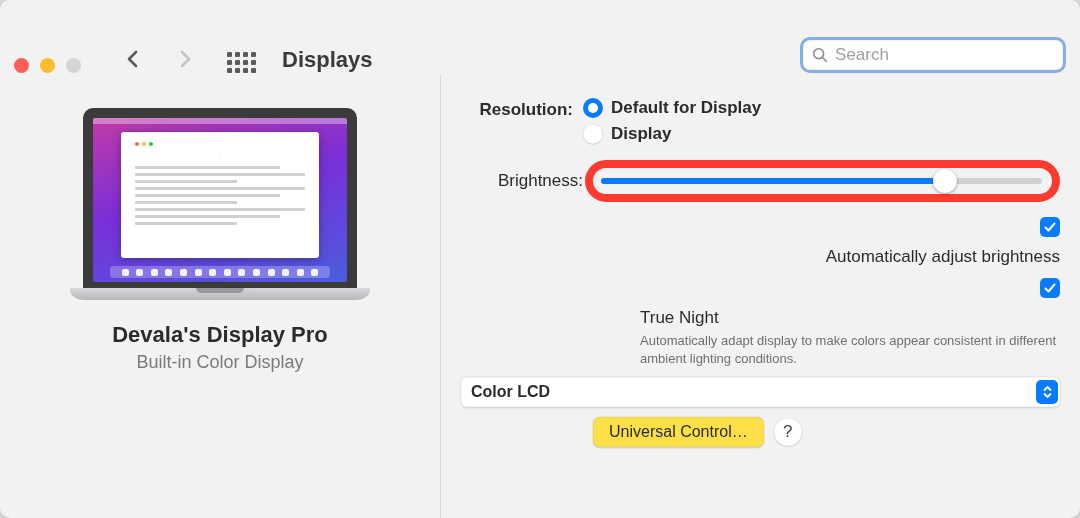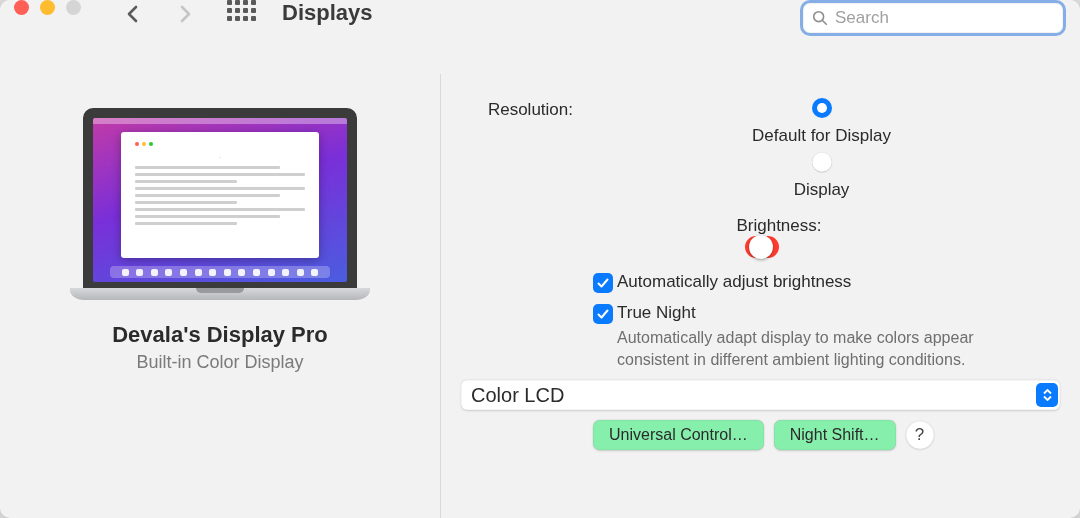--- a/index.html
+++ b/index.html
@@ -4,21 +4,21 @@
   <style>
     * { box-sizing: border-box; margin: 0; padding: 0; font-family: -apple-system, "Helvetica Neue", Arial, sans-serif; -webkit-font-smoothing: antialiased; }
     body { background: #ddd; }
     .window {
       width: 1080px; height: 518px; background: #f2f2f2; border-radius: 10px; overflow: hidden;
       box-shadow: 0 2px 10px rgba(0,0,0,0.15);
       display: flex; flex-direction: column;
       position: absolute; left: 0; top: 0;
     }
     .toolbar {
-      height: 74px; display: flex; align-items: flex-start; padding: 0 14px;
+      height: 74px; display: flex; align-items: flex-end; padding: 0 14px;
       border-bottom: 1px solid transparent; background: #f2f2f2;
     }
     .traffic { display: flex; gap: 11px; margin-right: 38px; }
     .tl { width: 15px; height: 15px; border-radius: 50%; }
     .tl.close { background: #ff5f57; }
     .tl.min { background: #febc2e; }
     .tl.max { background: #d5d5d5; }
     .nav { display: flex; gap: 24px; margin-right: 28px; }
     .nav-btn svg { width: 20px; height: 20px; display: block; }
     .nav-btn { background: none; border: none; padding: 4px; cursor: default; }
@@ -87,77 +87,77 @@
       content:""; position:absolute; top:0; left:50%; transform:translateX(-50%);
       width:48px; height:5px; background:#989a9e; border-radius: 0 0 6px 6px;
     }
     .device-name { margin-top: 22px; font-size: 22px; font-weight:600; color:#2b2b2b; }
     .device-sub { margin-top: 4px; font-size: 18px; color:#7a7a7a; }
 
     .right-pane {
       flex:1; border-left:1px solid #d9d9d9; padding: 24px 20px 14px 20px;
       font-size: 17px; color:#2b2b2b;
     }
-    .row { display:flex; align-items:flex-start; margin-bottom: 10px; }
+    .row { display:flex; align-items:flex-start; margin-bottom: 10px; font-weight: bold; }
     .row .label { width: 122px; text-align:right; padding-right:10px; padding-top:2px; }
     .row .field { flex:1; }
-    .radio-line { display:flex; align-items:center; gap:8px; margin-bottom:6px;flex-direction:column; }
+    .radio-line { display:flex; align-items:center; gap:8px; margin-bottom:6px; }
     .radio {
       width:20px; height:20px; border-radius:50%; flex:0 0 auto;
     }
     .radio.sel { background:#0a7aff; position:relative; }
     .radio.sel::after { content:""; position:absolute; inset:5px; background:#fff; border-radius:50%; }
     .radio.unsel { background:#fff; box-shadow: 0 0.5px 1px rgba(0,0,0,0.2), inset 0 0 0 0.5px rgba(0,0,0,.1); }
 
-    .brightness-row { display:flex; align-items:center; margin-top:8px; margin-bottom:14px; position:relative;flex-direction:column; }
+    .brightness-row { display:flex; align-items:center; margin-top:8px; margin-bottom:14px; position:relative; }
     .brightness-row .label{ width:122px; text-align:right; padding-right:0; }
     .slider-hilite {
       position:relative; flex:1; display:flex; align-items:center;
       border: 8px solid #ff3b30; border-radius: 28px; height:42px; padding: 0 10px 0 8px;
       margin-left:2px;
     }
     .slider-track {
       position:relative; width:100%; height:6px; background:#d0d0d2; border-radius:3px;
     }
     .slider-fill { position:absolute; left:0; top:0; bottom:0; width:78%; background:#0a7aff; border-radius:3px; }
     .slider-knob {
       position:absolute; left:78%; top:50%; transform:translate(-50%,-50%);
       width:24px; height:24px; border-radius:50%; background:#fff;
       box-shadow: 0 1px 3px rgba(0,0,0,0.35), inset 0 0 0 .5px rgba(0,0,0,.08);
     }
 
-    .check-line { display:flex; align-items:flex-start; gap:4px; margin-bottom:10px; }
+    .check-line { display:flex; align-items:flex-end; gap:10px; margin-bottom:10px;flex-direction:column; }
     .checkbox {
       width:20px; height:20px; border-radius:5px; background:#0a7aff; flex:0 0 auto;
       display:flex; align-items:center; justify-content:center; margin-top:1px;
     }
     .checkbox svg{ width:14px; height:14px; }
     .check-body { flex:1; }
-    .check-desc { font-size:16px; color:#6f6f6f; line-height:1.35; margin-top:4px; max-width: 420px; }
+    .check-desc { font-size:13px; color:#6f6f6f; line-height:1.35; margin-top:4px; max-width: 420px; }
 
     .select-wrap {
       display:flex; align-items:center;
       height:30px; background:#fff; border-radius:6px;
       box-shadow: 0 0.5px 2px rgba(0,0,0,.15), inset 0 0 0 .5px rgba(0,0,0,.08);
       padding: 0 2px 0 10px; width: 100%;
     }
-    .select-value { flex:1; font-size:20px; }
+    .select-value { flex:1; font-size:16px; }
     .select-stepper {
       width:22px; height:24px; background:#0a7aff; border-radius:5px;
       display:flex; flex-direction:column; align-items:center; justify-content:center;
     }
     .select-stepper svg{ width:9px; height:6px; display:block;}
     .select-stepper svg path{ stroke:#fff; stroke-width:1.8; fill:none;}
 
     .bottom-buttons {
       display:flex; gap:10px; align-items:center; margin-top:10px;
       padding-left: 132px;
     }
     .pillbtn {
-      height:30px; padding:0 16px; background:#86efac; border-radius:7px;
+      height:30px; padding:0 16px; background:#fde047; border-radius:7px;
       box-shadow: 0 0.5px 2px rgba(0,0,0,.18), inset 0 0 0 .5px rgba(0,0,0,.08);
       font-size:16px; display:flex; align-items:center; cursor:default;
     }
     .helpbtn {
       width:28px; height:28px; border-radius:50%; background:#fff;
       box-shadow: 0 0.5px 2px rgba(0,0,0,.18), inset 0 0 0 .5px rgba(0,0,0,.08);
       display:flex; align-items:center; justify-content:center; font-size:17px; color:#444; cursor:default;
     }
   </style>
 </head>
@@ -320,23 +320,20 @@
                 </svg>
             </div>
           </div>
         </div>
       </div>
 
       <div class="bottom-buttons">
         <div class="pillbtn">
           <span>Universal Control…</span>
         </div>
-        <div class="pillbtn">
-          <span>Night Shift…</span>
-        </div>
         <div class="helpbtn">
           <span>?</span>
         </div>
       </div>
 
     </div>
   </div>
 
 </div>
 

